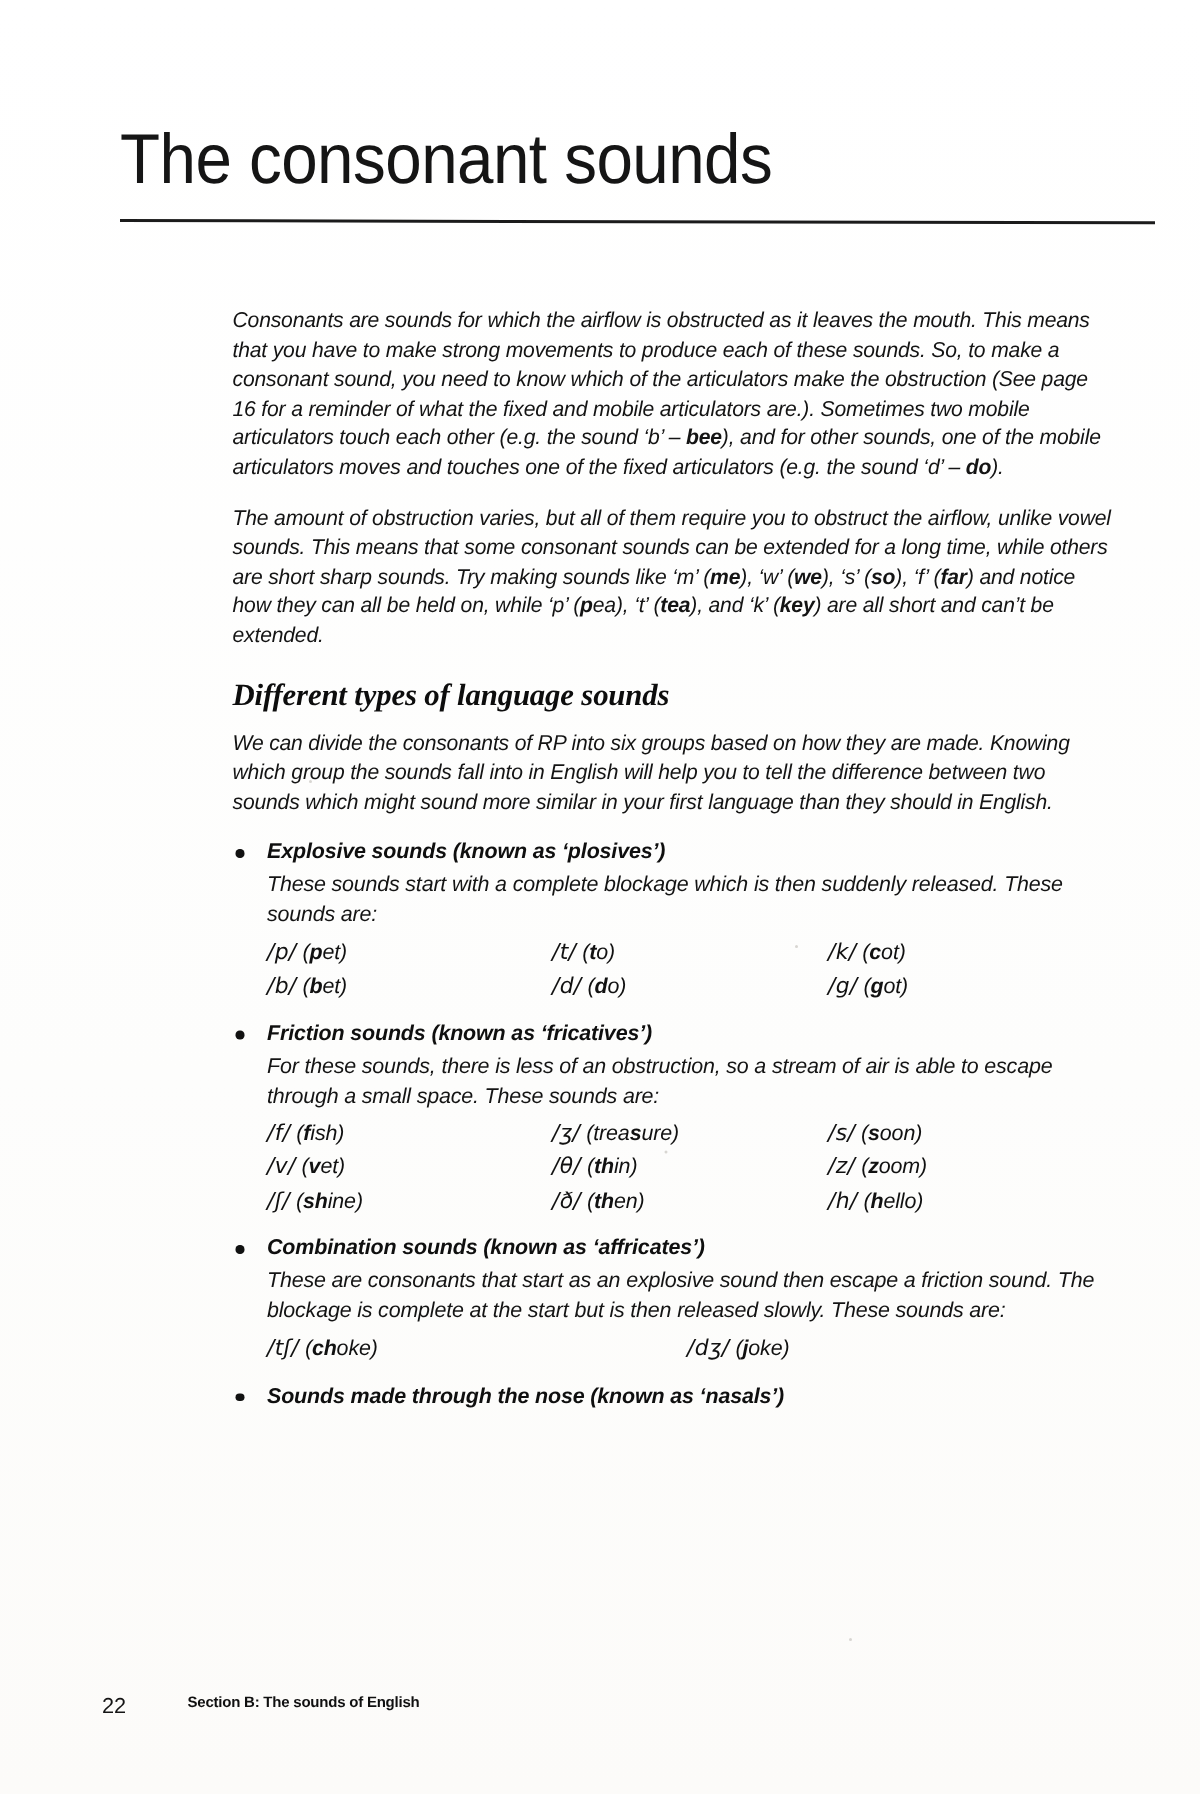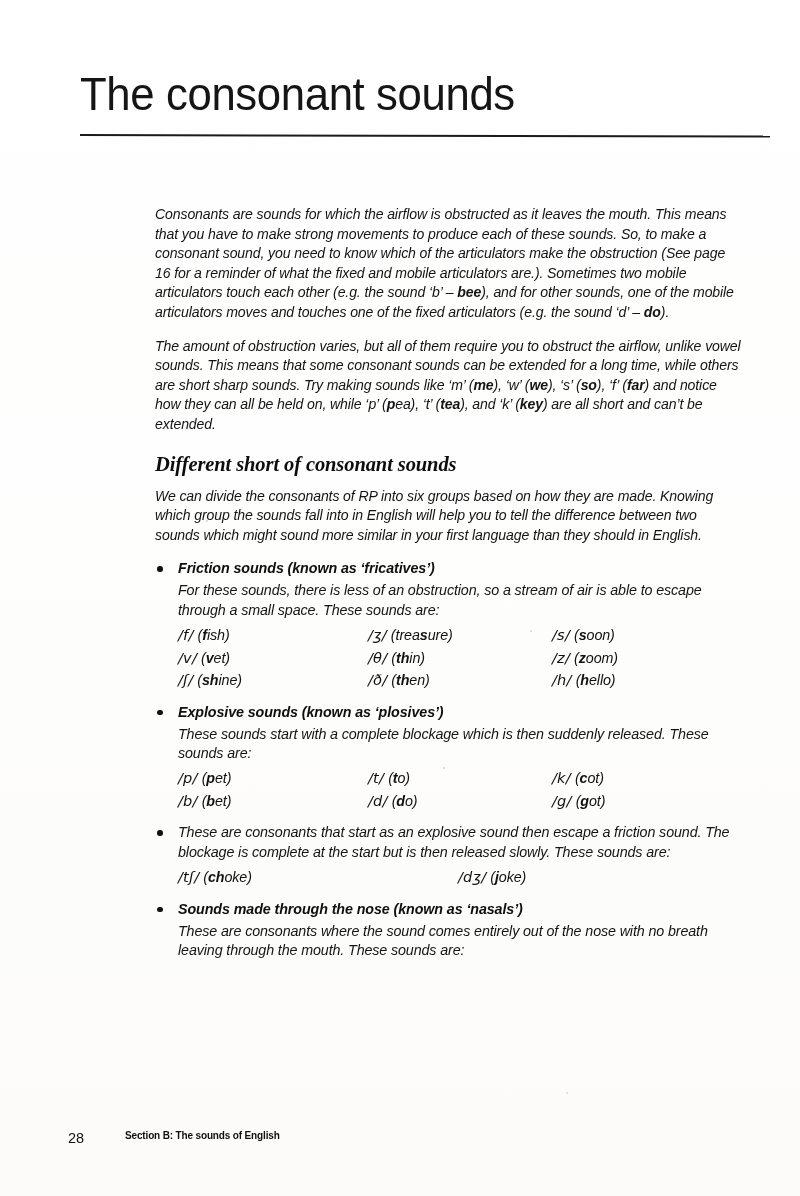--- a/index.html
+++ b/index.html
@@ -20,21 +20,21 @@
   .page {
     position: absolute;
     inset: 0;
     background: linear-gradient(180deg, #ffffff 0%, #fdfdfc 60%, #fcfbf9 100%);
   }
 
   
   .title-block {
     position: absolute;
     left: 80px;
-    top: 70px;
+    top: 82px;
     width: 690px;
   }
   .page-title {
     font-family: "Liberation Sans", sans-serif;
     font-size: 47px;
     font-weight: 400;
     letter-spacing: -0.4px;
     line-height: 1.0;
     color: #151515;
     transform: scaleX(0.93);
@@ -186,25 +186,43 @@
   <div class="title-block">
     <div class="page-title">The consonant sounds</div>
     <div class="title-rule"></div>
   </div>
 
   <div class="content">
 
     <p class="body">Consonants are sounds for which the airflow is obstructed as it leaves the mouth. This means that you have to make strong movements to produce each of these sounds. So, to make a consonant sound, you need to know which of the articulators make the obstruction (See page 16 for a reminder of what the fixed and mobile articulators are.). Sometimes two mobile articulators touch each other (e.g. the sound ‘b’ – <b>bee</b>), and for other sounds, one of the mobile articulators moves and touches one of the fixed articulators (e.g. the sound ‘d’ – <b>do</b>).</p>
     <p class="body">The amount of obstruction varies, but all of them require you to obstruct the airflow, unlike vowel sounds. This means that some consonant sounds can be extended for a long time, while others are short sharp sounds. Try making sounds like ‘m’ (<b>me</b>), ‘w’ (<b>we</b>), ‘s’ (<b>so</b>), ‘f’ (<b>far</b>) and notice how they can all be held on, while ‘p’ (<b>p</b>ea), ‘t’ (<b>tea</b>), and ‘k’ (<b>key</b>) are all short and can’t be extended.</p>
 
-    <h2 class="section-heading">Different short of consonant sounds</h2>
+    <h2 class="section-heading">Different types of language sounds</h2>
 
     <p class="body">We can divide the consonants of RP into six groups based on how they are made. Knowing which group the sounds fall into in English will help you to tell the difference between two sounds which might sound more similar in your first language than they should in English.</p>
 
     <div id="groups-container">
+        <div class="group">
+          <div class="group-head"><span class="bullet"></span><span>Explosive sounds (known as ‘plosives’)</span></div>
+          <div class="group-body">
+            <p>These sounds start with a complete blockage which is then suddenly released. These sounds are:</p>
+            <div class="phoneme-rows">
+              <div class="phoneme-row">
+                <div class="phoneme-cell col-1"><span class="sym">/p/</span> <span class="word">(<b>p</b>et)</span></div>
+                <div class="phoneme-cell col-2"><span class="sym">/t/</span> <span class="word">(<b>t</b>o)</span></div>
+                <div class="phoneme-cell col-3"><span class="sym">/k/</span> <span class="word">(<b>c</b>ot)</span></div>
+              </div>
+              <div class="phoneme-row">
+                <div class="phoneme-cell col-1"><span class="sym">/b/</span> <span class="word">(<b>b</b>et)</span></div>
+                <div class="phoneme-cell col-2"><span class="sym">/d/</span> <span class="word">(<b>d</b>o)</span></div>
+                <div class="phoneme-cell col-3"><span class="sym">/g/</span> <span class="word">(<b>g</b>ot)</span></div>
+              </div>
+            </div>
+          </div>
+        </div>
         <div class="group">
           <div class="group-head"><span class="bullet"></span><span>Friction sounds (known as ‘fricatives’)</span></div>
           <div class="group-body">
             <p>For these sounds, there is less of an obstruction, so a stream of air is able to escape through a small space. These sounds are:</p>
             <div class="phoneme-rows">
               <div class="phoneme-row">
                 <div class="phoneme-cell col-1"><span class="sym">/f/</span> <span class="word">(<b>f</b>ish)</span></div>
                 <div class="phoneme-cell col-2"><span class="sym">/ʒ/</span> <span class="word">(trea<b>s</b>ure)</span></div>
                 <div class="phoneme-cell col-3"><span class="sym">/s/</span> <span class="word">(<b>s</b>oon)</span></div>
               </div>
@@ -215,61 +233,42 @@
               </div>
               <div class="phoneme-row">
                 <div class="phoneme-cell col-1"><span class="sym">/ʃ/</span> <span class="word">(<b>sh</b>ine)</span></div>
                 <div class="phoneme-cell col-2"><span class="sym">/ð/</span> <span class="word">(<b>th</b>en)</span></div>
                 <div class="phoneme-cell col-3"><span class="sym">/h/</span> <span class="word">(<b>h</b>ello)</span></div>
               </div>
             </div>
           </div>
         </div>
         <div class="group">
-          <div class="group-head"><span class="bullet"></span><span>Explosive sounds (known as ‘plosives’)</span></div>
-          <div class="group-body">
-            <p>These sounds start with a complete blockage which is then suddenly released. These sounds are:</p>
-            <div class="phoneme-rows">
-              <div class="phoneme-row">
-                <div class="phoneme-cell col-1"><span class="sym">/p/</span> <span class="word">(<b>p</b>et)</span></div>
-                <div class="phoneme-cell col-2"><span class="sym">/t/</span> <span class="word">(<b>t</b>o)</span></div>
-                <div class="phoneme-cell col-3"><span class="sym">/k/</span> <span class="word">(<b>c</b>ot)</span></div>
-              </div>
-              <div class="phoneme-row">
-                <div class="phoneme-cell col-1"><span class="sym">/b/</span> <span class="word">(<b>b</b>et)</span></div>
-                <div class="phoneme-cell col-2"><span class="sym">/d/</span> <span class="word">(<b>d</b>o)</span></div>
-                <div class="phoneme-cell col-3"><span class="sym">/g/</span> <span class="word">(<b>g</b>ot)</span></div>
-              </div>
-            </div>
-          </div>
-        </div>
-        <div class="group">
-          <div class="group-head"><span class="bullet"></span></div>
+          <div class="group-head"><span class="bullet"></span><span>Combination sounds (known as ‘affricates’)</span></div>
           <div class="group-body">
             <p>These are consonants that start as an explosive sound then escape a friction sound. The blockage is complete at the start but is then released slowly. These sounds are:</p>
             <div class="phoneme-rows">
               <div class="phoneme-row">
                 <div class="phoneme-cell col-1"><span class="sym">/tʃ/</span> <span class="word">(<b>ch</b>oke)</span></div>
                 <div class="phoneme-cell col-2-wide"><span class="sym">/dʒ/</span> <span class="word">(<b>j</b>oke)</span></div>
               </div>
             </div>
           </div>
         </div>
         <div class="group">
           <div class="group-head"><span class="bullet"></span><span>Sounds made through the nose (known as ‘nasals’)</span></div>
           <div class="group-body">
-            <p>These are consonants where the sound comes entirely out of the nose with no breath leaving through the mouth. These sounds are:</p>
           </div>
         </div>
       </div>
 
   </div>
 
   <div class="footer">
-    <div class="footer-page">28</div>
+    <div class="footer-page">22</div>
     <div class="footer-section">Section B: The sounds of English</div>
   </div>
 
   <div class="speck" style="left:206px; top:520px;"></div>
   <div class="speck" style="left:530px; top:630px;"></div>
   <div class="speck" style="left:585px; top:853px;"></div>
   <div class="speck" style="left:566px; top:1092px;"></div>
   <div class="speck" style="left:443px; top:767px;"></div>
 
 </div>

